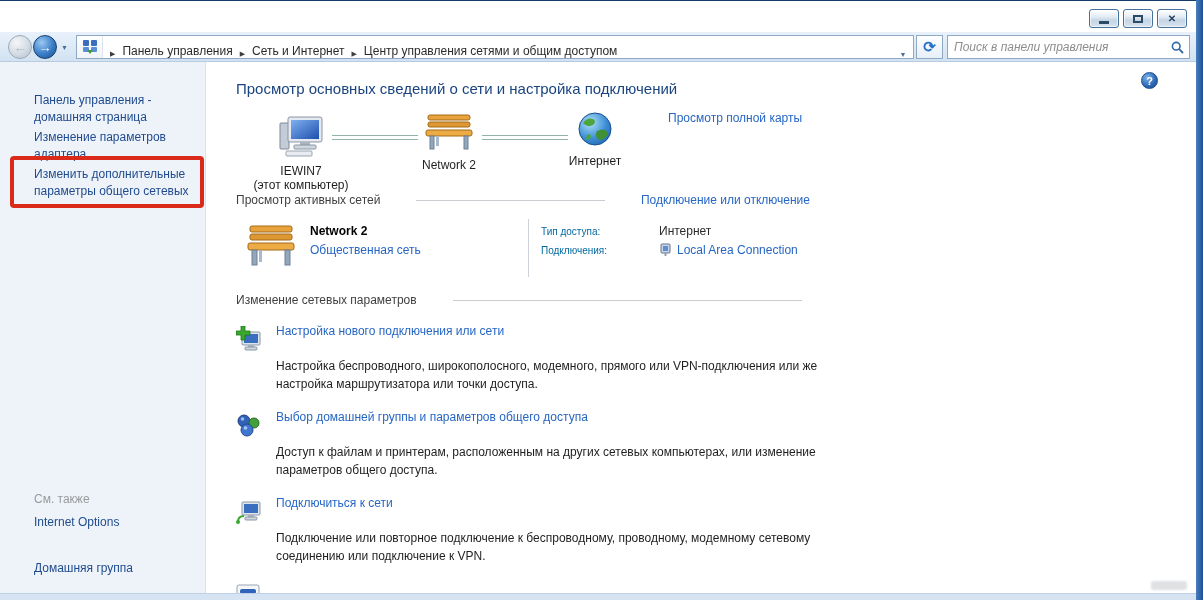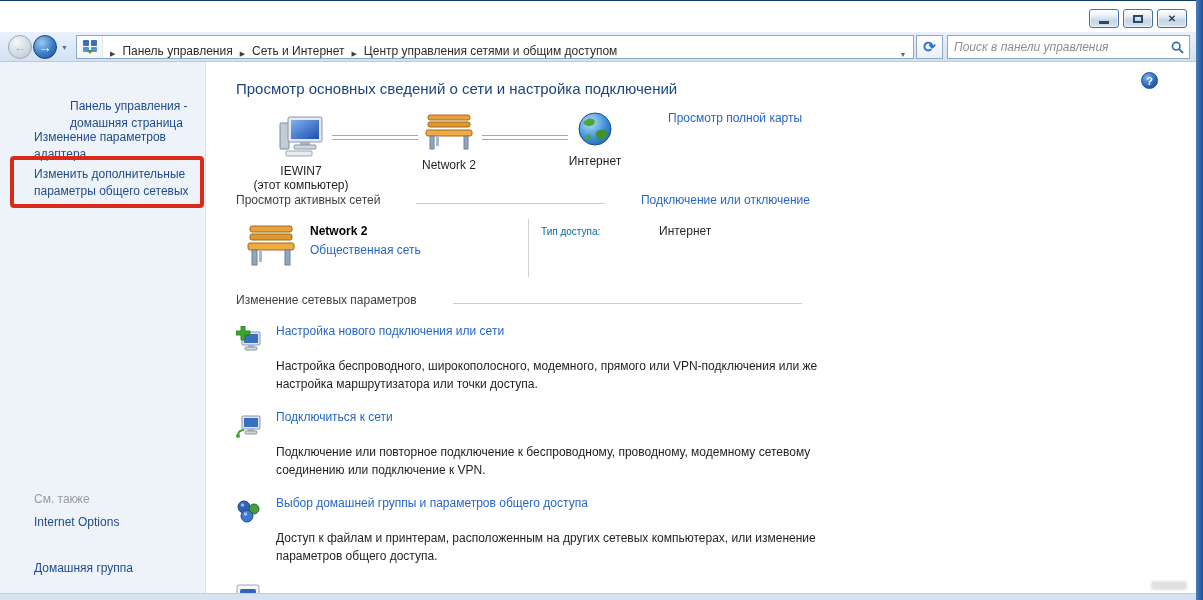--- a/index.html
+++ b/index.html
@@ -73,21 +73,21 @@
   .page-title { font-size:15px; font-weight:normal; color:#1a4480; }
 
   .map-row { position:relative; margin-top:12px; height:84px; width:600px; }
   .map-node { position:absolute; text-align:center; }
   .map-label { font-size:12px; color:#1e1e1e; margin-top:3px; }
   .map-sublabel { font-size:12px; color:#1e1e1e; }
   .connector { position:absolute; top:26px; height:5px;
     border-top:1px solid #8fb3a4; border-bottom:1px solid #8fb3a4; }
   .full-map-link { position:absolute; left:432px; top:2px; font-size:12px; color:#2666c4; cursor:pointer; }
 
-  .section-head { display:flex; align-items:center; width:574px;gap:28px; }
+  .section-head { display:flex; align-items:flex-start; width:574px;gap:28px; }
   .section-title { font-size:12px; color:#3f3f3f; white-space:nowrap; }
   .section-rule { flex:1; border-top:1px solid #c9ccd1; margin:7px 8px 0 8px; }
   .section-link { font-size:12px; color:#2666c4; white-space:nowrap; cursor:pointer; }
 
   .active-net { display:flex; margin-top:12px; width:574px; }
   .an-name-col { margin-left:12px; width:218px; padding-top:5px; }
   .an-name { font-size:12px; font-weight:bold; color:#000; }
   .an-type { font-size:12px; color:#2666c4; margin-top:5px; cursor:pointer; }
   .an-divider { border-left:1px solid #ccd1d8; height:58px; }
   .an-info { margin-left:12px; padding-top:5px; }
@@ -165,21 +165,21 @@
       <span class="search-glyph">
         <svg width="13" height="13" viewBox="0 0 13 13">
             <circle cx="5.2" cy="5.2" r="3.8" fill="none" stroke="#2f6aa8" stroke-width="1.6"></circle>
             <line x1="8.2" y1="8.2" x2="12" y2="12" stroke="#2f6aa8" stroke-width="1.8"></line>
           </svg>
       </span>
     </div>
   </div>
 
   <div class="sidebar">
-    <div class="sb-link" style="top:36px;margin-left:36px;">Панель управления - домашняя страница</div>
+    <div class="sb-link" style="top:30px;">Панель управления - домашняя страница</div>
     <div class="sb-link" style="top:67px;">Изменение параметров адаптера</div>
     <div class="sb-link" style="top:104px;">Изменить дополнительные параметры общего сетевых</div>
     <div class="sb-gray" style="top:430px;">См. также</div>
     <div class="sb-link" style="top:452px;">Internet Options</div>
     <div class="sb-link" style="top:498px;">Домашняя группа</div>
   </div>
 
   <div class="red-box"></div>
 
   <div class="main">
@@ -263,20 +263,29 @@
       <div class="an-name-col">
         <div class="an-name">Network 2</div>
         <div class="an-type">Общественная сеть</div>
       </div>
       <div class="an-divider"></div>
       <div class="an-info">
         <div class="an-row">
           <span class="an-label">Тип доступа:</span>
           <span class="an-value">Интернет</span>
         </div>
+        <div class="an-row">
+          <span class="an-label">Подключения:</span>
+          <svg width="13" height="14" viewBox="0 0 13 14">
+            <rect x="2" y="1" width="9" height="9" rx="1" fill="#cdd6e0" stroke="#5f7390"></rect>
+            <rect x="4" y="3" width="5" height="5" fill="#5b8ed4"></rect>
+            <rect x="5.5" y="10" width="2" height="3" fill="#8fa0b4"></rect>
+          </svg>
+          <span class="an-link">Local Area Connection</span>
+        </div>
       </div>
     </div>
 
     <div class="section-head" style="margin-top:16px;">
       <span class="section-title">Изменение сетевых параметров</span>
       <span class="section-rule"></span>
     </div>
 
     <div class="tasks">
 
@@ -286,20 +295,36 @@
             <rect x="6" y="6" width="18" height="13" rx="1" fill="#dfe5ec" stroke="#8b97a6"></rect>
             <rect x="8" y="8" width="14" height="9" fill="#3a6fc0"></rect>
             <rect x="12" y="19" width="6" height="2" fill="#aab4c0"></rect>
             <rect x="9" y="21" width="12" height="3" rx="1" fill="#cfd6de" stroke="#8b97a6"></rect>
             <path d="M5 0h4v5h5v4H9v5H5V9H0V5h5z" fill="#39a82d" stroke="#1f7a18" stroke-width="0.8"></path>
           </svg>
         </div>
         <div>
           <div class="task-title">Настройка нового подключения или сети</div>
           <div class="task-desc">Настройка беспроводного, широкополосного, модемного, прямого или VPN-подключения или же настройка маршрутизатора или точки доступа.</div>
+        </div>
+      </div>
+
+      <div class="task">
+        <div class="task-icon">
+          <svg width="26" height="26" viewBox="0 0 26 26">
+            <circle cx="8" cy="9" r="6" fill="#2f62b8" stroke="#1d3f7e"></circle>
+            <circle cx="18" cy="11" r="5" fill="#43a03a" stroke="#2a6f23"></circle>
+            <circle cx="11" cy="18" r="6" fill="#3f77d0" stroke="#24498c"></circle>
+            <circle cx="6.5" cy="7" r="1.8" fill="#9db9e8"></circle>
+            <circle cx="9.5" cy="16" r="1.8" fill="#a8c4ef"></circle>
+          </svg>
+        </div>
+        <div>
+          <div class="task-title">Выбор домашней группы и параметров общего доступа</div>
+          <div class="task-desc">Доступ к файлам и принтерам, расположенным на других сетевых компьютерах, или изменение параметров общего доступа.</div>
         </div>
       </div>
 
       <div class="task">
         <div class="task-icon">
           <svg width="26" height="26" viewBox="0 0 26 26">
             <rect x="6" y="4" width="18" height="13" rx="1" fill="#dfe5ec" stroke="#8b97a6"></rect>
             <rect x="8" y="6" width="14" height="9" fill="#3a6fc0"></rect>
             <rect x="12" y="17" width="6" height="2" fill="#aab4c0"></rect>
             <rect x="9" y="19" width="12" height="3" rx="1" fill="#cfd6de" stroke="#8b97a6"></rect>
@@ -308,36 +333,20 @@
           </svg>
         </div>
         <div>
           <div class="task-title">Подключиться к сети</div>
           <div class="task-desc">Подключение или повторное подключение к беспроводному, проводному, модемному сетевому соединению или подключение к VPN.</div>
         </div>
       </div>
 
       <div class="task">
         <div class="task-icon">
-          <svg width="26" height="26" viewBox="0 0 26 26">
-            <circle cx="8" cy="9" r="6" fill="#2f62b8" stroke="#1d3f7e"></circle>
-            <circle cx="18" cy="11" r="5" fill="#43a03a" stroke="#2a6f23"></circle>
-            <circle cx="11" cy="18" r="6" fill="#3f77d0" stroke="#24498c"></circle>
-            <circle cx="6.5" cy="7" r="1.8" fill="#9db9e8"></circle>
-            <circle cx="9.5" cy="16" r="1.8" fill="#a8c4ef"></circle>
-          </svg>
-        </div>
-        <div>
-          <div class="task-title">Выбор домашней группы и параметров общего доступа</div>
-          <div class="task-desc">Доступ к файлам и принтерам, расположенным на других сетевых компьютерах, или изменение параметров общего доступа.</div>
-        </div>
-      </div>
-
-      <div class="task">
-        <div class="task-icon">
           <svg width="24" height="24" viewBox="0 0 24 24">
             <rect x="1" y="1" width="22" height="22" rx="2" fill="#f4f6f8" stroke="#9aa5b2"></rect>
             <rect x="4" y="5" width="16" height="5" rx="2" fill="#2f62b8"></rect>
             <rect x="4" y="13" width="12" height="5" rx="2" fill="#43a03a"></rect>
             <path d="M17 15 l5 2 -5 2 z" fill="#2a6f23"></path>
           </svg>
         </div>
       </div>
 
     </div>

